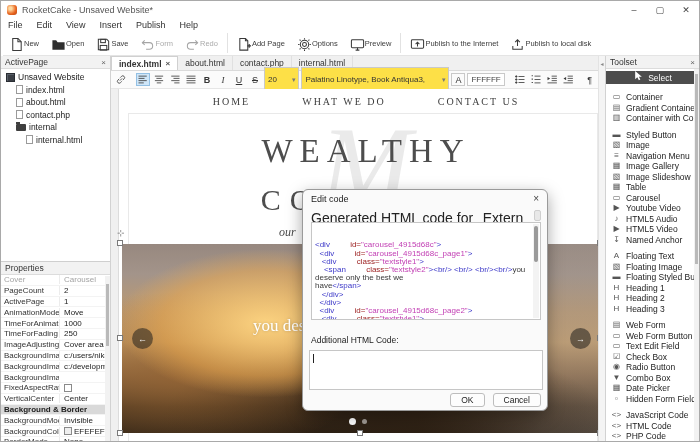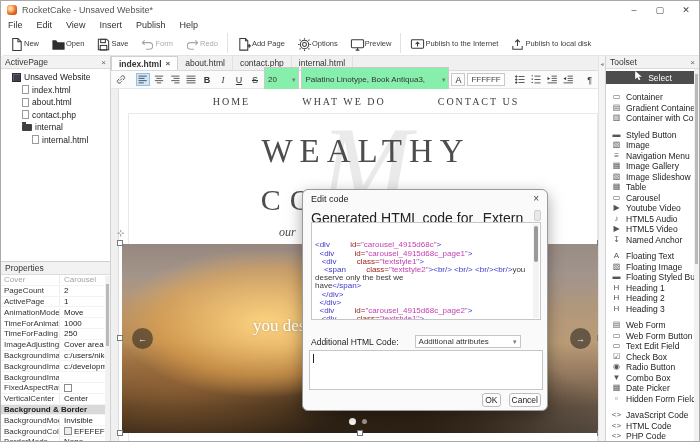--- a/index.html
+++ b/index.html
@@ -50,21 +50,21 @@
   .tabbar{position:absolute;left:0;top:0;right:7px;height:15px;background:#f0f0f0;border-bottom:1px solid #dadada;display:flex;}
   .tab{display:flex;align-items:center;gap:4px;padding:0 7px;font-size:8.5px;color:#333;border-right:1px solid #e0e0e0;}
   .tab.active{background:#fff;border:1px solid #d0d0d0;border-bottom:none;font-weight:bold;}
   .tabx{color:#555;font-size:8px;}
   .fmtbar{position:absolute;left:0;top:15px;right:7px;height:18px;background:#fbfbfb;border-bottom:1px solid #e6e6e6;
           display:flex;align-items:center;gap:2px;padding:0 3px;}
   .fbtn{height:13px;min-width:14px;display:flex;align-items:center;justify-content:center;font-size:9px;color:#333;border:1px solid transparent;}
   .fbtn.active{background:#cfe6f8;border-color:#93c0e4;}
   .fbold{font-weight:bold;}.fital{font-style:italic;font-family:"Liberation Serif",serif;}
   .funder{text-decoration:underline;}.fstrike{text-decoration:line-through;}
-  .fcombo{height:26px;border:1px solid #c9c9c9;background:#86efac;display:flex;align-items:center;gap:15px;
+  .fcombo{height:26px;border:1px solid #c9c9c9;background:#fde047;display:flex;align-items:center;gap:15px;
           padding:0 3px;font-size:8px;color:#333;white-space:nowrap;}
   .fcombo .arr{font-size:7px;color:#777;}
   .fhex{height:13px;border:1px solid #c9c9c9;background:#fff;display:flex;align-items:center;padding:0 3px;font-size:8px;color:#444;}
   .fsep{width:1px;height:12px;background:#e0e0e0;margin:0 2px;}
   
   .canvas{position:absolute;left:0;top:33px;right:7px;bottom:0;background:#fff;overflow:hidden;}
   .vstrip{position:absolute;left:0;top:0;bottom:0;width:8px;background:#f0f0f0;border-right:1px solid #dcdcdc;}
   .pageborder{position:absolute;left:17px;top:24px;width:470px;height:330px;border:1px solid #e9e9e9;border-bottom:none;}
   .sitenav{position:absolute;left:17px;top:7px;width:470px;display:flex;justify-content:center;gap:52px;
            font-family:"Liberation Serif",serif;font-size:10px;letter-spacing:2px;color:#3d3d3d;}
@@ -118,21 +118,21 @@
            overflow:hidden;padding:2px 9px 2px 3px;font-size:8px;line-height:8.2px;white-space:pre-wrap;word-break:break-all;font-family:"Liberation Sans",sans-serif;}
   .codebox .sb{position:absolute;right:1px;top:1px;bottom:1px;width:6px;background:#f3f3f3;}
   .codebox .sb .thumb{position:absolute;left:1px;right:1px;top:2px;height:36px;background:#9a9a9a;border-radius:3px;}
   .ct{color:#3c38c8;} .ca{color:#9c2121;padding-left:18px;} .cs{color:#c240b4;} .cp{color:#3a3a3a;}
   .dlg-addrow{position:absolute;left:8px;top:145px;display:flex;align-items:center;gap:16px;font-size:8.5px;color:#222;}
   .dlg-combo{width:106px;height:13px;border:1px solid #c6c6c6;background:#fff;display:flex;align-items:center;justify-content:space-between;padding:0 3px;font-size:8px;color:#333;}
   .dlg-combo .arr{font-size:7px;color:#777;}
   .dlg-textarea{position:absolute;left:6px;top:160px;width:234px;height:40px;background:#fff;border:1px solid #c6c6c6;}
   .caret{position:absolute;left:3px;top:3px;width:1px;height:9px;background:#222;}
   .dlg-buttons{position:absolute;right:6px;top:203px;display:flex;gap:8px;}
-  .dbtn{height:14px;padding:0 2px;background:#fdfdfd;border:1px solid #bdbdbd;border-radius:3px;font-size:8.5px;color:#222;display:flex;align-items:center;}
+  .dbtn{height:14px;padding:0 10px;background:#fdfdfd;border:1px solid #bdbdbd;border-radius:3px;font-size:8.5px;color:#222;display:flex;align-items:center;}
 </style>
 </head>
 <body>
 
 <div class="app">
 
   <div class="titlebar">
     <span class="appicon"></span>
     <span class="wtitle">RocketCake - Unsaved Website*</span>
     <div class="wincontrols">
@@ -246,21 +246,21 @@
         <div class="tlabel">Publish to local disk</div>
       </div>
     </div>
 
   <div class="leftcol">
     <div class="docs">
       <div class="panel-h">
         <span>ActivePage</span>
         <span class="panel-x">×</span>
       </div>
-      <div id="doctree" style="padding-top:2px;margin-left:6px;">
+      <div id="doctree" style="padding-top:2px;">
           <div class="trow" style="padding-left: 5px;">
             <div class="ico-website-icon"></div>
             <div>Unsaved Website</div>
           </div>
           <div class="trow" style="padding-left: 15px;">
             <div class="ico-page-icon"></div>
             <div>index.html</div>
           </div>
           <div class="trow" style="padding-left: 15px;">
             <div class="ico-page-icon"></div>
@@ -667,24 +667,20 @@
         <span class="cbox"></span>
         <span>Extern CSS</span>
       </span>
       <span class="dlg-more"></span>
     </div>
     <div class="codebox" id="codebox">
       <div><span class="ct">&lt;div </span><span class="ca">id=</span><span class="cs">"carousel_4915d68c"</span><span class="ct">&gt;</span></div><div><span class="ct">  &lt;div </span><span class="ca">id=</span><span class="cs">"carousel_4915d68c_page1"</span><span class="ct">&gt;</span></div><div><span class="ct">   &lt;div </span><span class="ca">class=</span><span class="cs">"textstyle1"</span><span class="ct">&gt;</span></div><div><span class="ct">    &lt;span </span><span class="ca">class=</span><span class="cs">"textstyle2"</span><span class="ct">&gt;&lt;br/&gt; &lt;br/&gt; &lt;br/&gt;&lt;br/&gt;</span><span class="cp">you deserve only the best we</span></div><div><span class="cp">have</span><span class="ct">&lt;/span&gt;</span></div><div><span class="ct">   &lt;/div&gt;</span></div><div><span class="ct">  &lt;/div&gt;</span></div><div><span class="ct">  &lt;div </span><span class="ca">id=</span><span class="cs">"carousel_4915d68c_page2"</span><span class="ct">&gt;</span></div><div><span class="ct">   &lt;div </span><span class="ca">class=</span><span class="cs">"textstyle1"</span><span class="ct">&gt;</span></div><div class="sb"><div class="thumb"></div></div>
     </div>
     <div class="dlg-addrow">
       <span>Additional HTML Code:</span>
-      <span class="dlg-combo">
-        <span>Additional attributes</span>
-        <span class="arr">▾</span>
-      </span>
     </div>
     <div class="dlg-textarea">
       <div class="caret"></div>
     </div>
     <div class="dlg-buttons">
       <span class="dbtn">OK</span>
       <span class="dbtn">Cancel</span>
     </div>
   </div>
 

